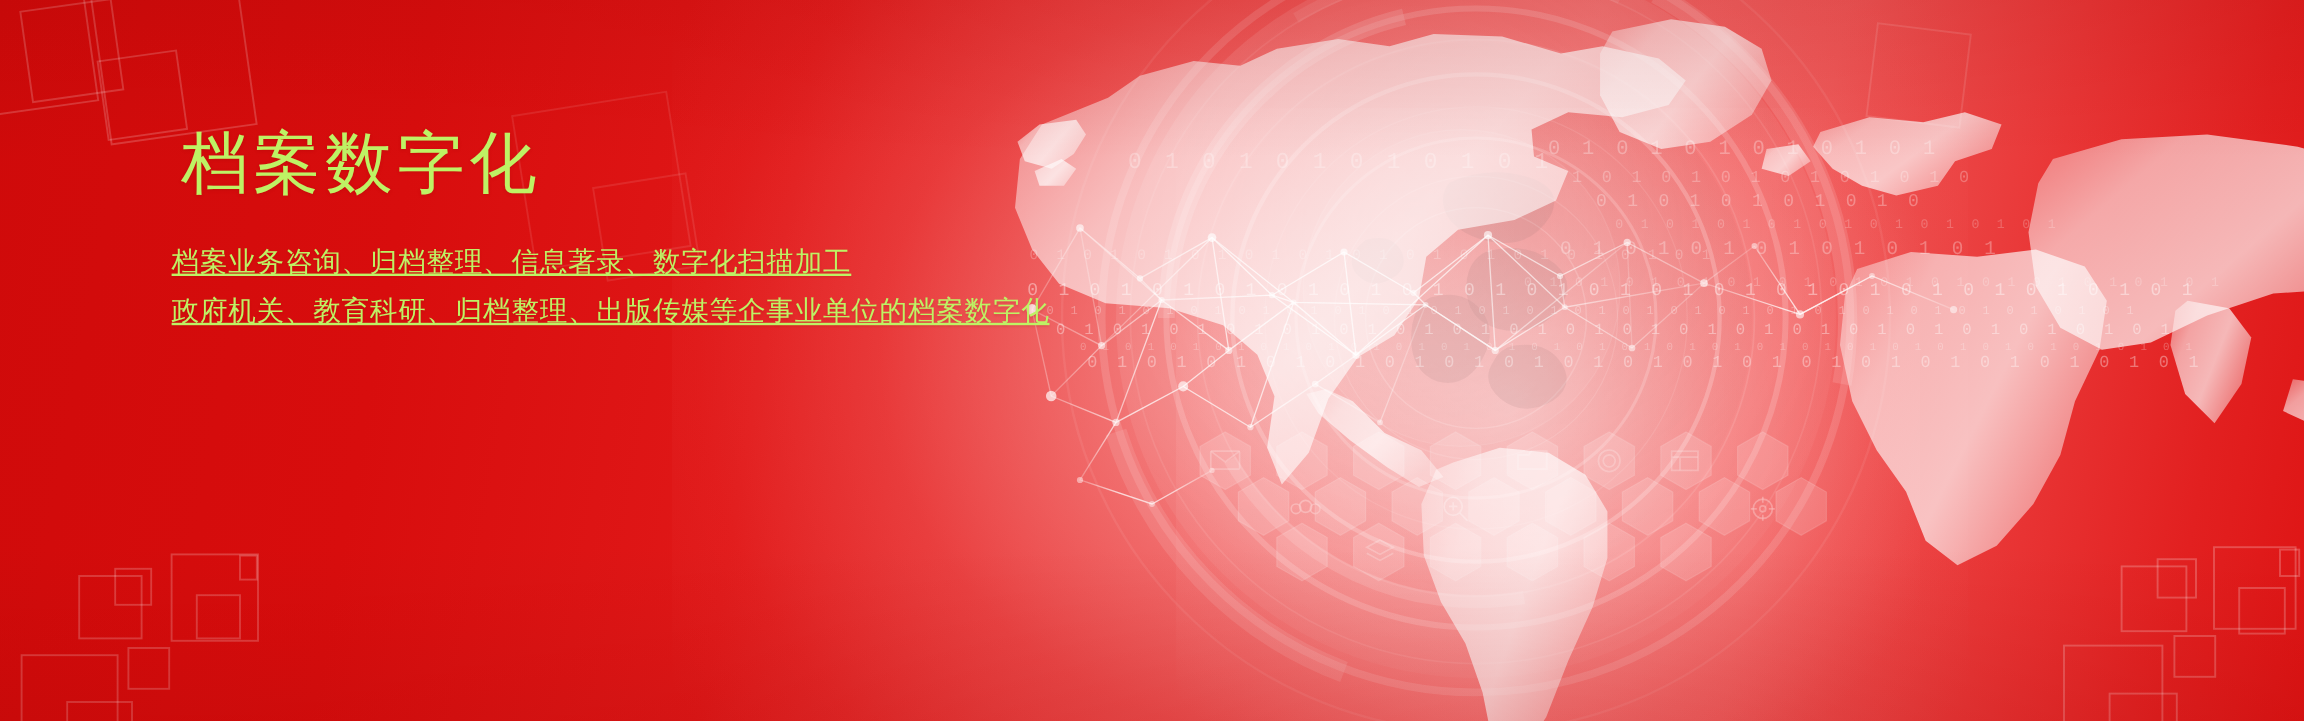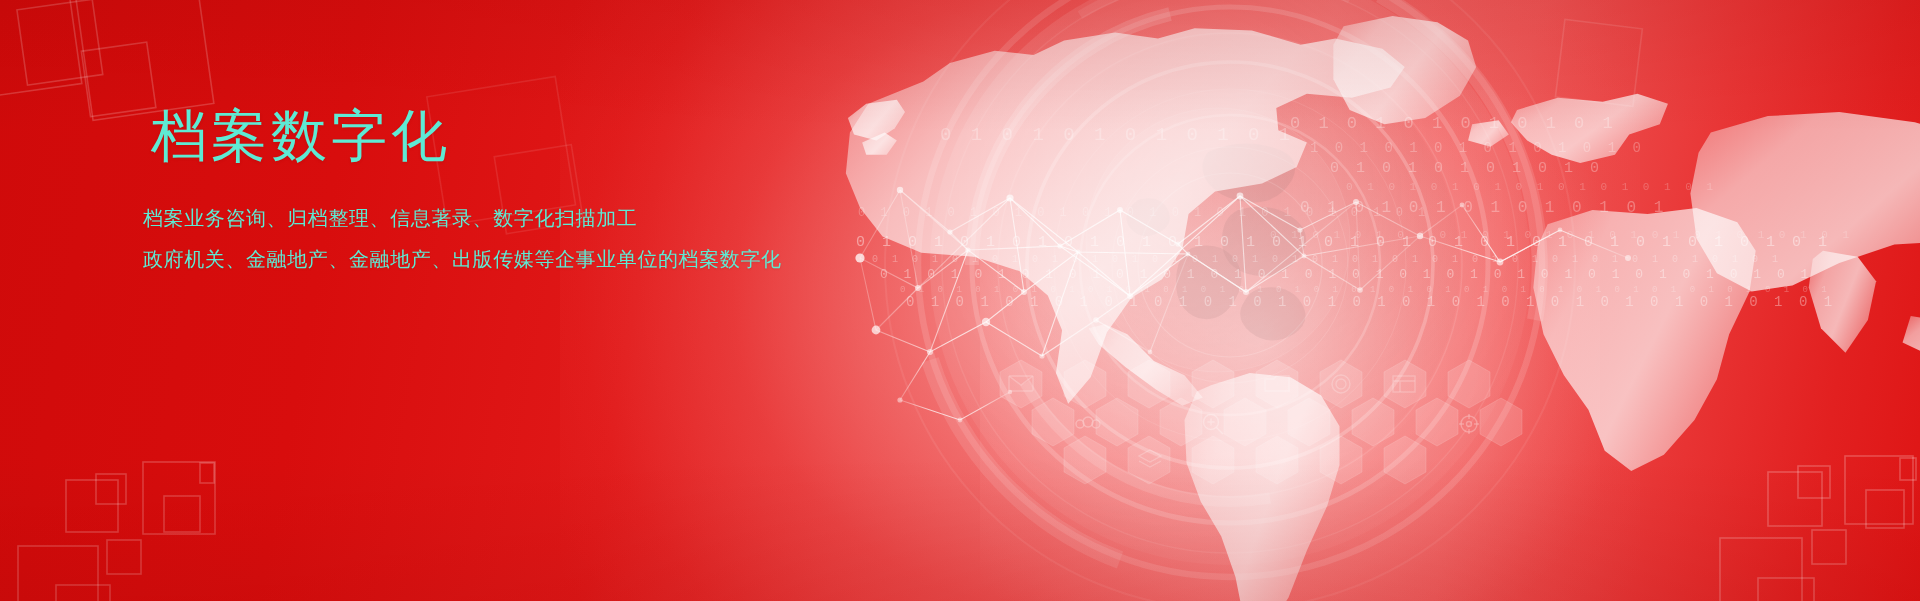--- a/index.html
+++ b/index.html
@@ -47,32 +47,33 @@
     background:linear-gradient(180deg, rgba(120,0,0,.10) 0%, rgba(120,0,0,0) 22%, rgba(120,0,0,0) 76%, rgba(140,0,0,.13) 100%);
   }
 
   
   .art{position:absolute;inset:0;width:1920px;height:601px;}
   .art.squares{opacity:.95;}
 
   
   #copy{
     position:absolute;left:143px;top:108px;width:740px;
-    color:#5eead4;
+    color:#bef264;
   }
   #title{
     font-size:56px;line-height:1;font-weight:400;letter-spacing:4px;
     margin:0 0 34px 8px;
     text-shadow:0 1px 3px rgba(120,0,0,.18);
     white-space:nowrap;
   }
   .sub-line{
-    font-size:20px;line-height:41px;font-weight:400;letter-spacing:.6px;
+    font-size:23px;line-height:41px;font-weight:400;letter-spacing:.6px;
     white-space:nowrap;
     text-shadow:0 1px 2px rgba(130,0,0,.16);
+    text-decoration:underline;
   }
 </style>
 </head>
 <body>
 
 <div id="banner">
 
   <div class="bg-base"></div>
   <div class="bg-glow"></div>
   <div class="bg-glow2"></div>
@@ -370,16 +371,16 @@
         <rect x="1560" y="24" width="78" height="78" transform="rotate(7 1600 62)"></rect>
       </g>
     </g>
   </svg>
 
   <div class="bg-vig"></div>
 
   <div id="copy">
     <h1 id="title">档案数字化</h1>
     <div class="sub-line">档案业务咨询、归档整理、信息著录、数字化扫描加工</div>
-    <div class="sub-line">政府机关、金融地产、金融地产、出版传媒等企事业单位的档案数字化</div>
+    <div class="sub-line">政府机关、教育科研、归档整理、出版传媒等企事业单位的档案数字化</div>
   </div>
 
 </div>
 
 </body></html>

